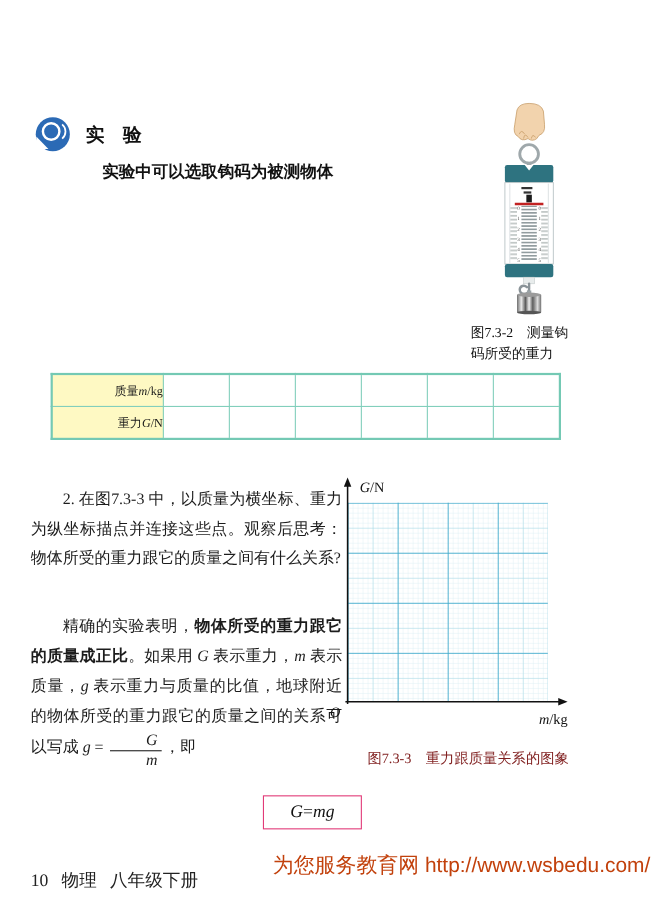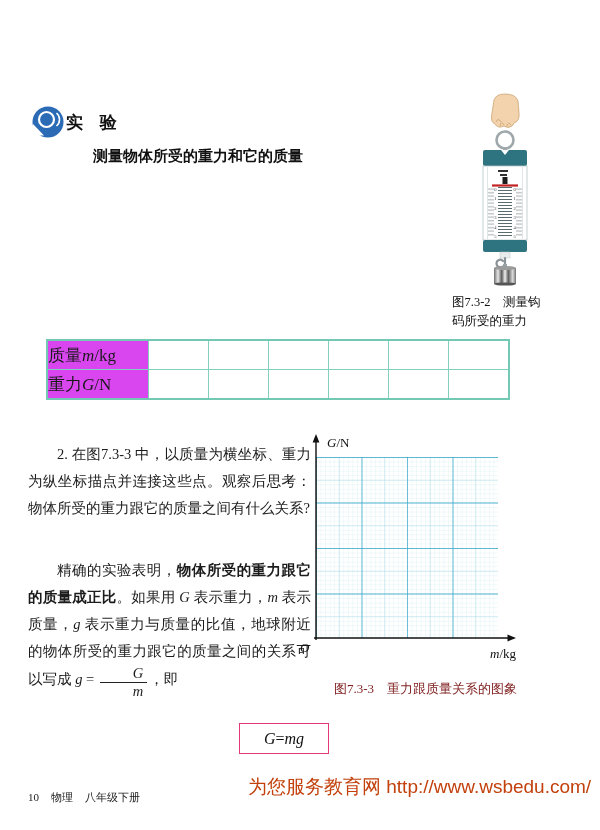--- a/index.html
+++ b/index.html
@@ -12,69 +12,69 @@
   .indent{text-indent:2em;}
   #intro-p{left:28px;top:22px;width:549px;}
   .leftcol{left:28px;width:283px;}
   #para-intro{top:172px;}
   #step1{top:268px;}
   #step2{top:426px;}
   #conclusion{top:542px;}
   .var{font-style:italic;font-family:"Liberation Serif","DejaVu Serif",serif;}
   .hei{font-family:"Liberation Sans","DejaVu Sans",sans-serif;font-weight:bold;}
   
-  #exp-badge{position:absolute;left:30px;top:104px;display:flex;align-items:center;}
+  #exp-badge{position:absolute;left:30px;top:104px;display:flex;align-items:center;gap:12px;}
   #exp-badge .label{font-family:"Liberation Sans","DejaVu Sans",sans-serif;font-weight:bold;font-size:17px;letter-spacing:6px;color:#111;}
   #exp-title{position:absolute;left:48px;top:147px;width:300px;text-align:center;
     font-family:"Liberation Sans","DejaVu Sans",sans-serif;font-weight:bold;font-size:15px;color:#111;}
   
-  #fig732{position:absolute;left:448px;top:93px;width:130px;}
+  #fig732{position:absolute;left:424px;top:93px;width:130px;}
   #fig732-caption{position:absolute;left:4px;top:200px;width:126px;font-size:12.5px;line-height:1.55;color:#111;}
   
   #rec-table{position:absolute;left:46px;top:339px;border-collapse:collapse;}
   #rec-table td,#rec-table th{border:1px solid #82cfbc;height:28px;padding:0;font-weight:normal;}
   #rec-table{border:2px solid #74c9b4;}
-  #rec-table .lbl{width:100px;background:#d946ef;font-size:17px;text-align:left;}
+  #rec-table .lbl{width:100px;background:#fef9c3;font-size:11px;text-align:right;}
   #rec-table .cell{width:59px;background:#ffffff;}
   
   #fig733{position:absolute;left:298px;top:428px;width:300px;}
   #fig733 text{font-family:"Liberation Serif","DejaVu Serif",serif;font-size:13px;fill:#111;}
   #fig733 .it{font-style:italic;}
   #fig733-caption{margin-top:8px;padding-left:36px;font-size:13px;color:#7f1d1d;}
   
   .frac{display:inline-block;text-align:center;vertical-align:-12px;line-height:1.2;margin:0 2px;}
   .frac .num{display:block;border-bottom:1.2px solid #222;padding:0 4px;}
   .frac .den{display:block;padding:0 4px;}
   
   #formula-box{position:absolute;left:239px;top:723px;width:88px;height:29px;border:1.6px solid #e23a78;
     display:flex;align-items:center;justify-content:center;font-size:16px;color:#111;background:#fff;}
   #formula-box .it{font-style:italic;}
   
-  #footer-line{position:absolute;left:28px;top:790px;font-size:11px;color:#222;font-family:"Liberation Serif","DejaVu Serif",serif;}
+  #footer-line{position:absolute;left:28px;top:790px;font-size:16px;color:#222;font-family:"Liberation Serif","DejaVu Serif",serif;}
   #footer-line span{margin-right:12px;}
   #watermark{position:absolute;left:248px;top:774px;font-size:19px;color:#c2410c;
     font-family:"Liberation Sans","DejaVu Sans",sans-serif;white-space:nowrap;}
 </style>
 </head>
 <body>
 
 <div id="page">
 
 
   <div id="exp-badge">
     <svg width="36" height="36" viewBox="0 0 36 36">
       <circle cx="18" cy="18" r="15.5" fill="#2b6ab5"></circle>
       <circle cx="16.5" cy="15.5" r="7.5" fill="none" stroke="#ffffff" stroke-width="2.2"></circle>
       <path d="M26.5 9 A 8.5 8.5 0 0 1 26.5 22" fill="none" stroke="#ffffff" stroke-width="1.6"></path>
       <polygon points="3,20 14,31.5 3,31.5" fill="#ffffff"></polygon>
     </svg>
     <span class="label">实 验</span>
   </div>
 
-  <div id="exp-title">测量物体所受的重力和它的质量</div>
+  <div id="exp-title">实验中可以选取钩码为被测物体</div>
 
   <p class="para leftcol indent" id="step2">2. 在图7.3-3 中，以质量为横坐标、重力为纵坐标描点并连接这些点。观察后思考：物体所受的重力跟它的质量之间有什么关系?</p>
 
   <p class="para leftcol indent" id="conclusion"><span>精确的实验表明，</span><b class="hei">物体所受的重力跟它的质量成正比</b><span>。如果用 </span><i class="var">G</i><span> 表示重力，</span><i class="var">m</i><span> 表示质量，</span><i class="var">g</i><span> 表示重力与质量的比值，地球附近的物体所受的重力跟它的质量之间的关系可以写成 </span><i class="var">g</i><span> = </span><span class="frac"><span class="num var">G</span><span class="den var">m</span></span><span>，即</span></p>
 
   <div id="fig732">
     <svg width="115" height="200" viewBox="0 0 115 200">
       <defs>
         <pattern id="coil" width="14" height="3" patternUnits="userSpaceOnUse">
           <line x1="0" y1="1.5" x2="14" y2="1.5" stroke="#5a6a6e" stroke-width="1"></line>

